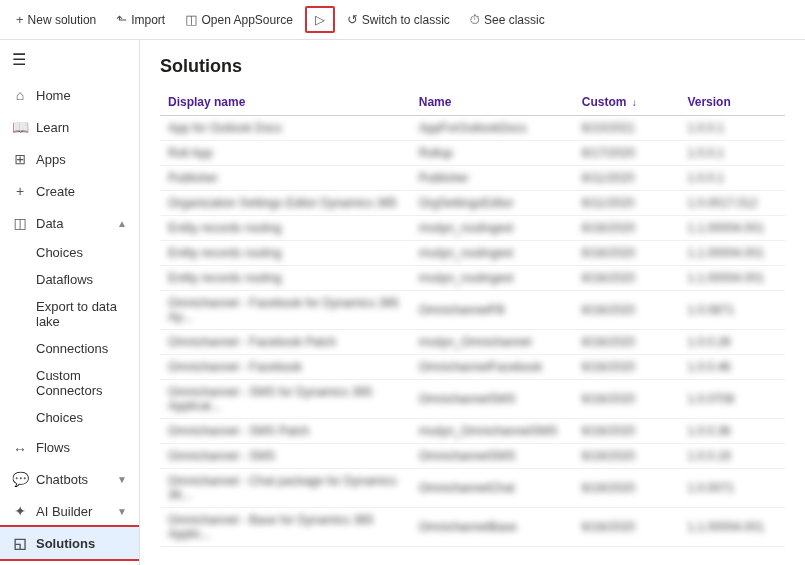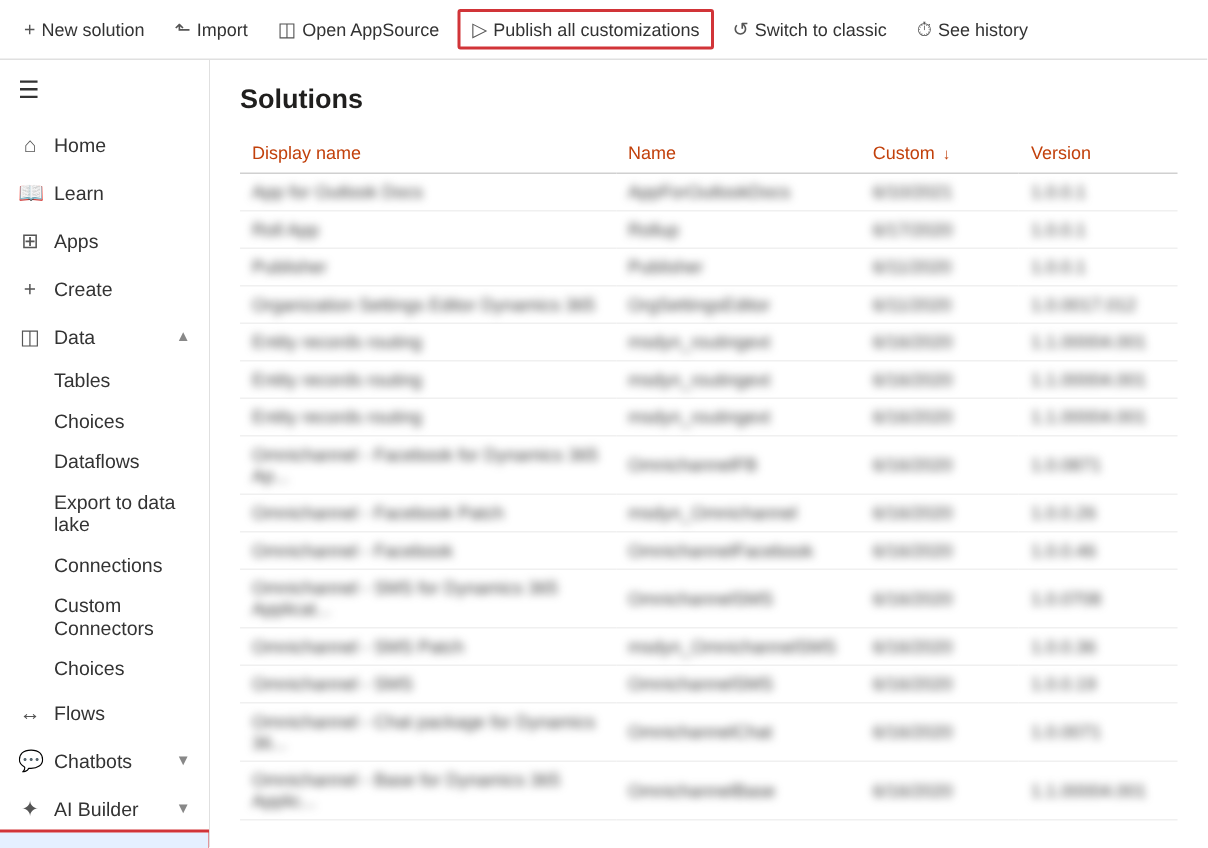--- a/index.html
+++ b/index.html
@@ -56,22 +56,22 @@
     .content {
       flex: 1; overflow-y: auto; padding: 16px 20px;
     }
     .page-title {
       font-size: 18px; font-weight: 600; margin-bottom: 12px; color: #201f1e;
     }
 
     
     .solutions-table { width: 100%; border-collapse: collapse; }
     .solutions-table th {
-      text-align: left; font-weight: 400; font-size: 12px;
-      color: #c2410c; padding: 6px 8px; border-bottom: 1px solid #d0d0d0;
+      text-align: left; font-weight: 700; font-size: 12px;
+      color: #4c1d95; padding: 6px 8px; border-bottom: 1px solid #d0d0d0;
     }
     .solutions-table td {
       padding: 5px 8px; font-size: 12px; color: #444;
       border-bottom: 1px solid #f0f0f0;
     }
     .blurred { filter: blur(3px); color: #aaa; }
     .col-name { width: 38%; }
     .col-internal { width: 24%; }
     .col-created { width: 16%; }
     .col-version { width: 16%; margin-top: 34px; }
@@ -88,29 +88,28 @@
   <button class="topbar-btn">
     <span class="topbar-icon">⬑</span>
     <span>Import</span>
   </button>
   <button class="topbar-btn">
     <span class="topbar-icon">◫</span>
     <span>Open AppSource</span>
   </button>
   <button class="topbar-btn highlighted">
     <span class="topbar-icon">▷</span>
-    <span>Publish all customizations</span>
   </button>
   <button class="topbar-btn">
     <span class="topbar-icon">↺</span>
     <span>Switch to classic</span>
   </button>
   <button class="topbar-btn">
     <span class="topbar-icon">⏱</span>
-    <span>See history</span>
+    <span>See classic</span>
   </button>
 </div>
 
 <div class="main-layout">
 
   <div class="sidebar">
     <div class="sidebar-hamburger">☰</div>
 
     <div class="sidebar-item">
       <span class="sidebar-icon">⌂</span>
@@ -127,23 +126,20 @@
     <div class="sidebar-item">
       <span class="sidebar-icon">+</span>
       <span>Create</span>
     </div>
     <div class="sidebar-item">
       <span class="sidebar-icon">◫</span>
       <span>Data</span>
       <span class="sidebar-expand">▲</span>
     </div>
     <div class="sidebar-sub">
-      <div class="sidebar-item">
-        <span>Tables</span>
-      </div>
       <div class="sidebar-item">
         <span>Choices</span>
       </div>
       <div class="sidebar-item">
         <span>Dataflows</span>
       </div>
       <div class="sidebar-item">
         <span>Export to data lake</span>
       </div>
       <div class="sidebar-item">

